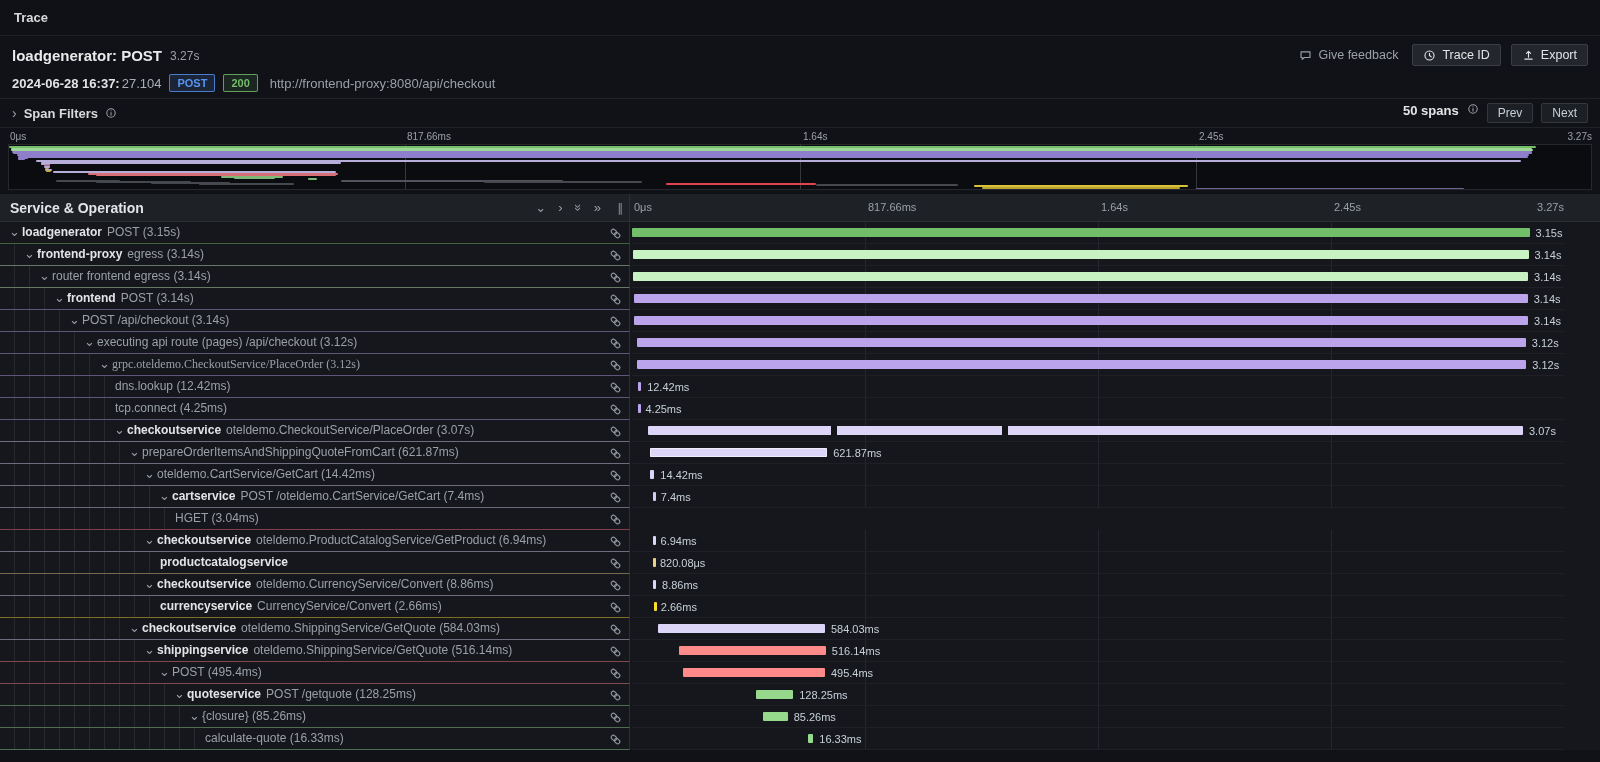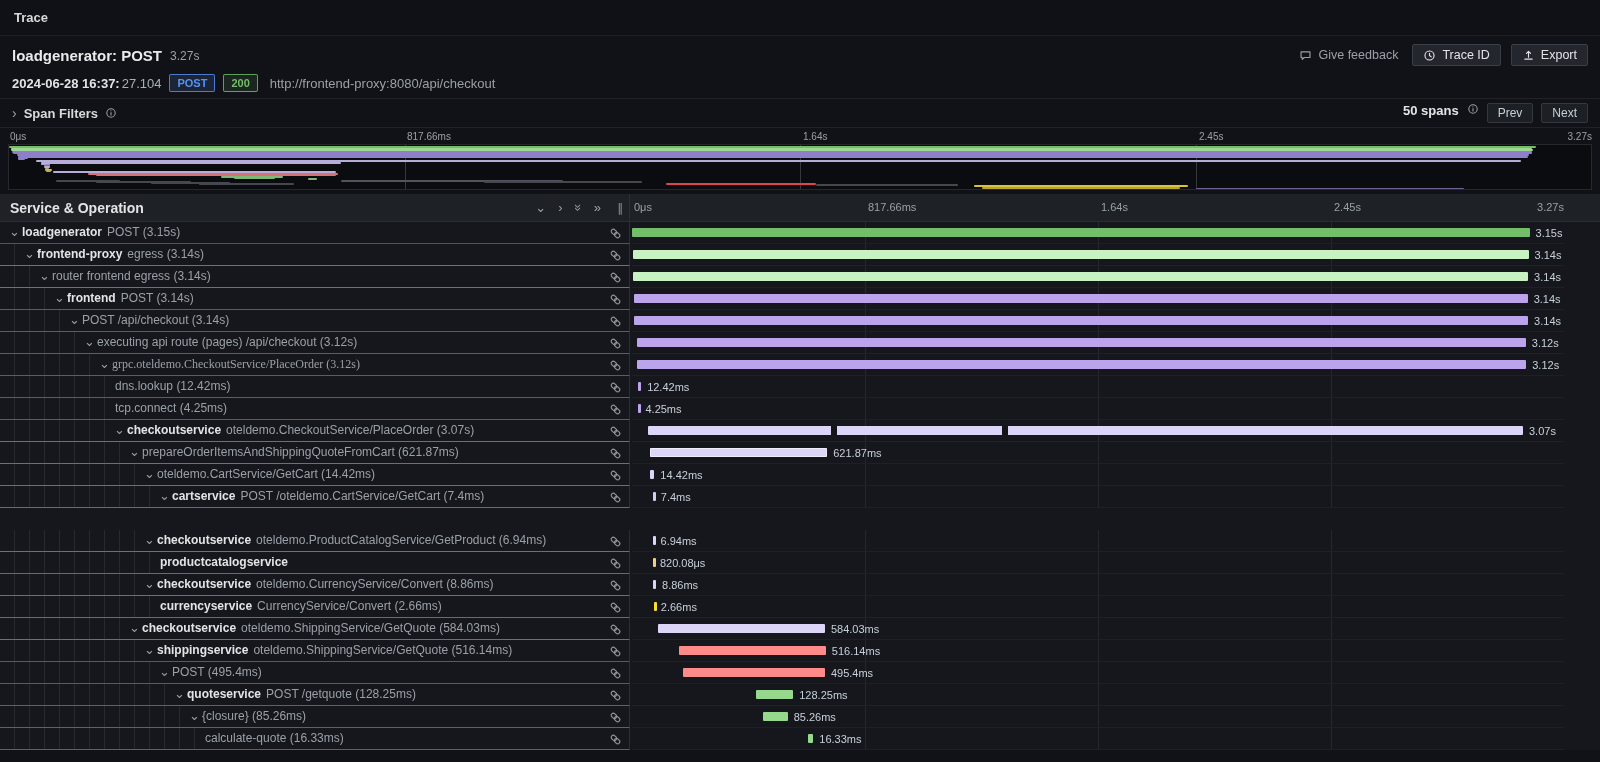--- a/index.html
+++ b/index.html
@@ -605,20 +605,46 @@
         </div>
     <div class="bar-wrap">
       <div class="bar" style="left: 2.2%; width: max(0.25%, 3px); background: rgb(211, 204, 242);"></div>
       <div class="dur-label" style="left: calc(2.45% + 6px);">7.4ms</div>
     <i class="rowgrid" style="left: 25%;"></i>
           <i class="rowgrid" style="left: 50%;"></i>
           <i class="rowgrid" style="left: 75%;"></i>
         </div>
   </div>
       <div class="row">
+    <div class="name-cell" style="border-bottom-color: rgba(255, 115, 131, 0.45);">
+
+      <span class="name-text" style="padding-left: 175px;">
+
+        <span class="op">HGET (3.04ms)</span>
+      </span>
+      <span class="link-icon">
+        <svg width="13" height="13" viewBox="0 0 16 16">
+              <g transform="rotate(45 8 8)" fill="none" stroke="currentColor" stroke-width="1.4">
+                <rect x="1.6" y="5.4" width="7.2" height="5.2" rx="2.6"></rect>
+                <rect x="7.2" y="5.4" width="7.2" height="5.2" rx="2.6"></rect>
+              </g>
+            </svg>
+      </span>
+    <i class="guide" style="left: 14px;"></i>
+          <i class="guide" style="left: 29px;"></i>
+          <i class="guide" style="left: 44px;"></i>
+          <i class="guide" style="left: 59px;"></i>
+          <i class="guide" style="left: 74px;"></i>
+          <i class="guide" style="left: 89px;"></i>
+          <i class="guide" style="left: 104px;"></i>
+          <i class="guide" style="left: 119px;"></i>
+          <i class="guide" style="left: 134px;"></i>
+          <i class="guide" style="left: 149px;"></i>
+          <i class="guide" style="left: 164px;"></i>
+        </div>
   </div>
       <div class="row">
     <div class="name-cell" style="border-bottom-color: rgba(220, 213, 247, 0.45);">
       <span class="caret" style="left: 143px;">⌄</span>
       <span class="name-text" style="padding-left: 157px;">
         <span class="svc">checkoutservice</span>
         <span class="op">oteldemo.ProductCatalogService/GetProduct (6.94ms)</span>
       </span>
       <span class="link-icon">
         <svg width="13" height="13" viewBox="0 0 16 16">

